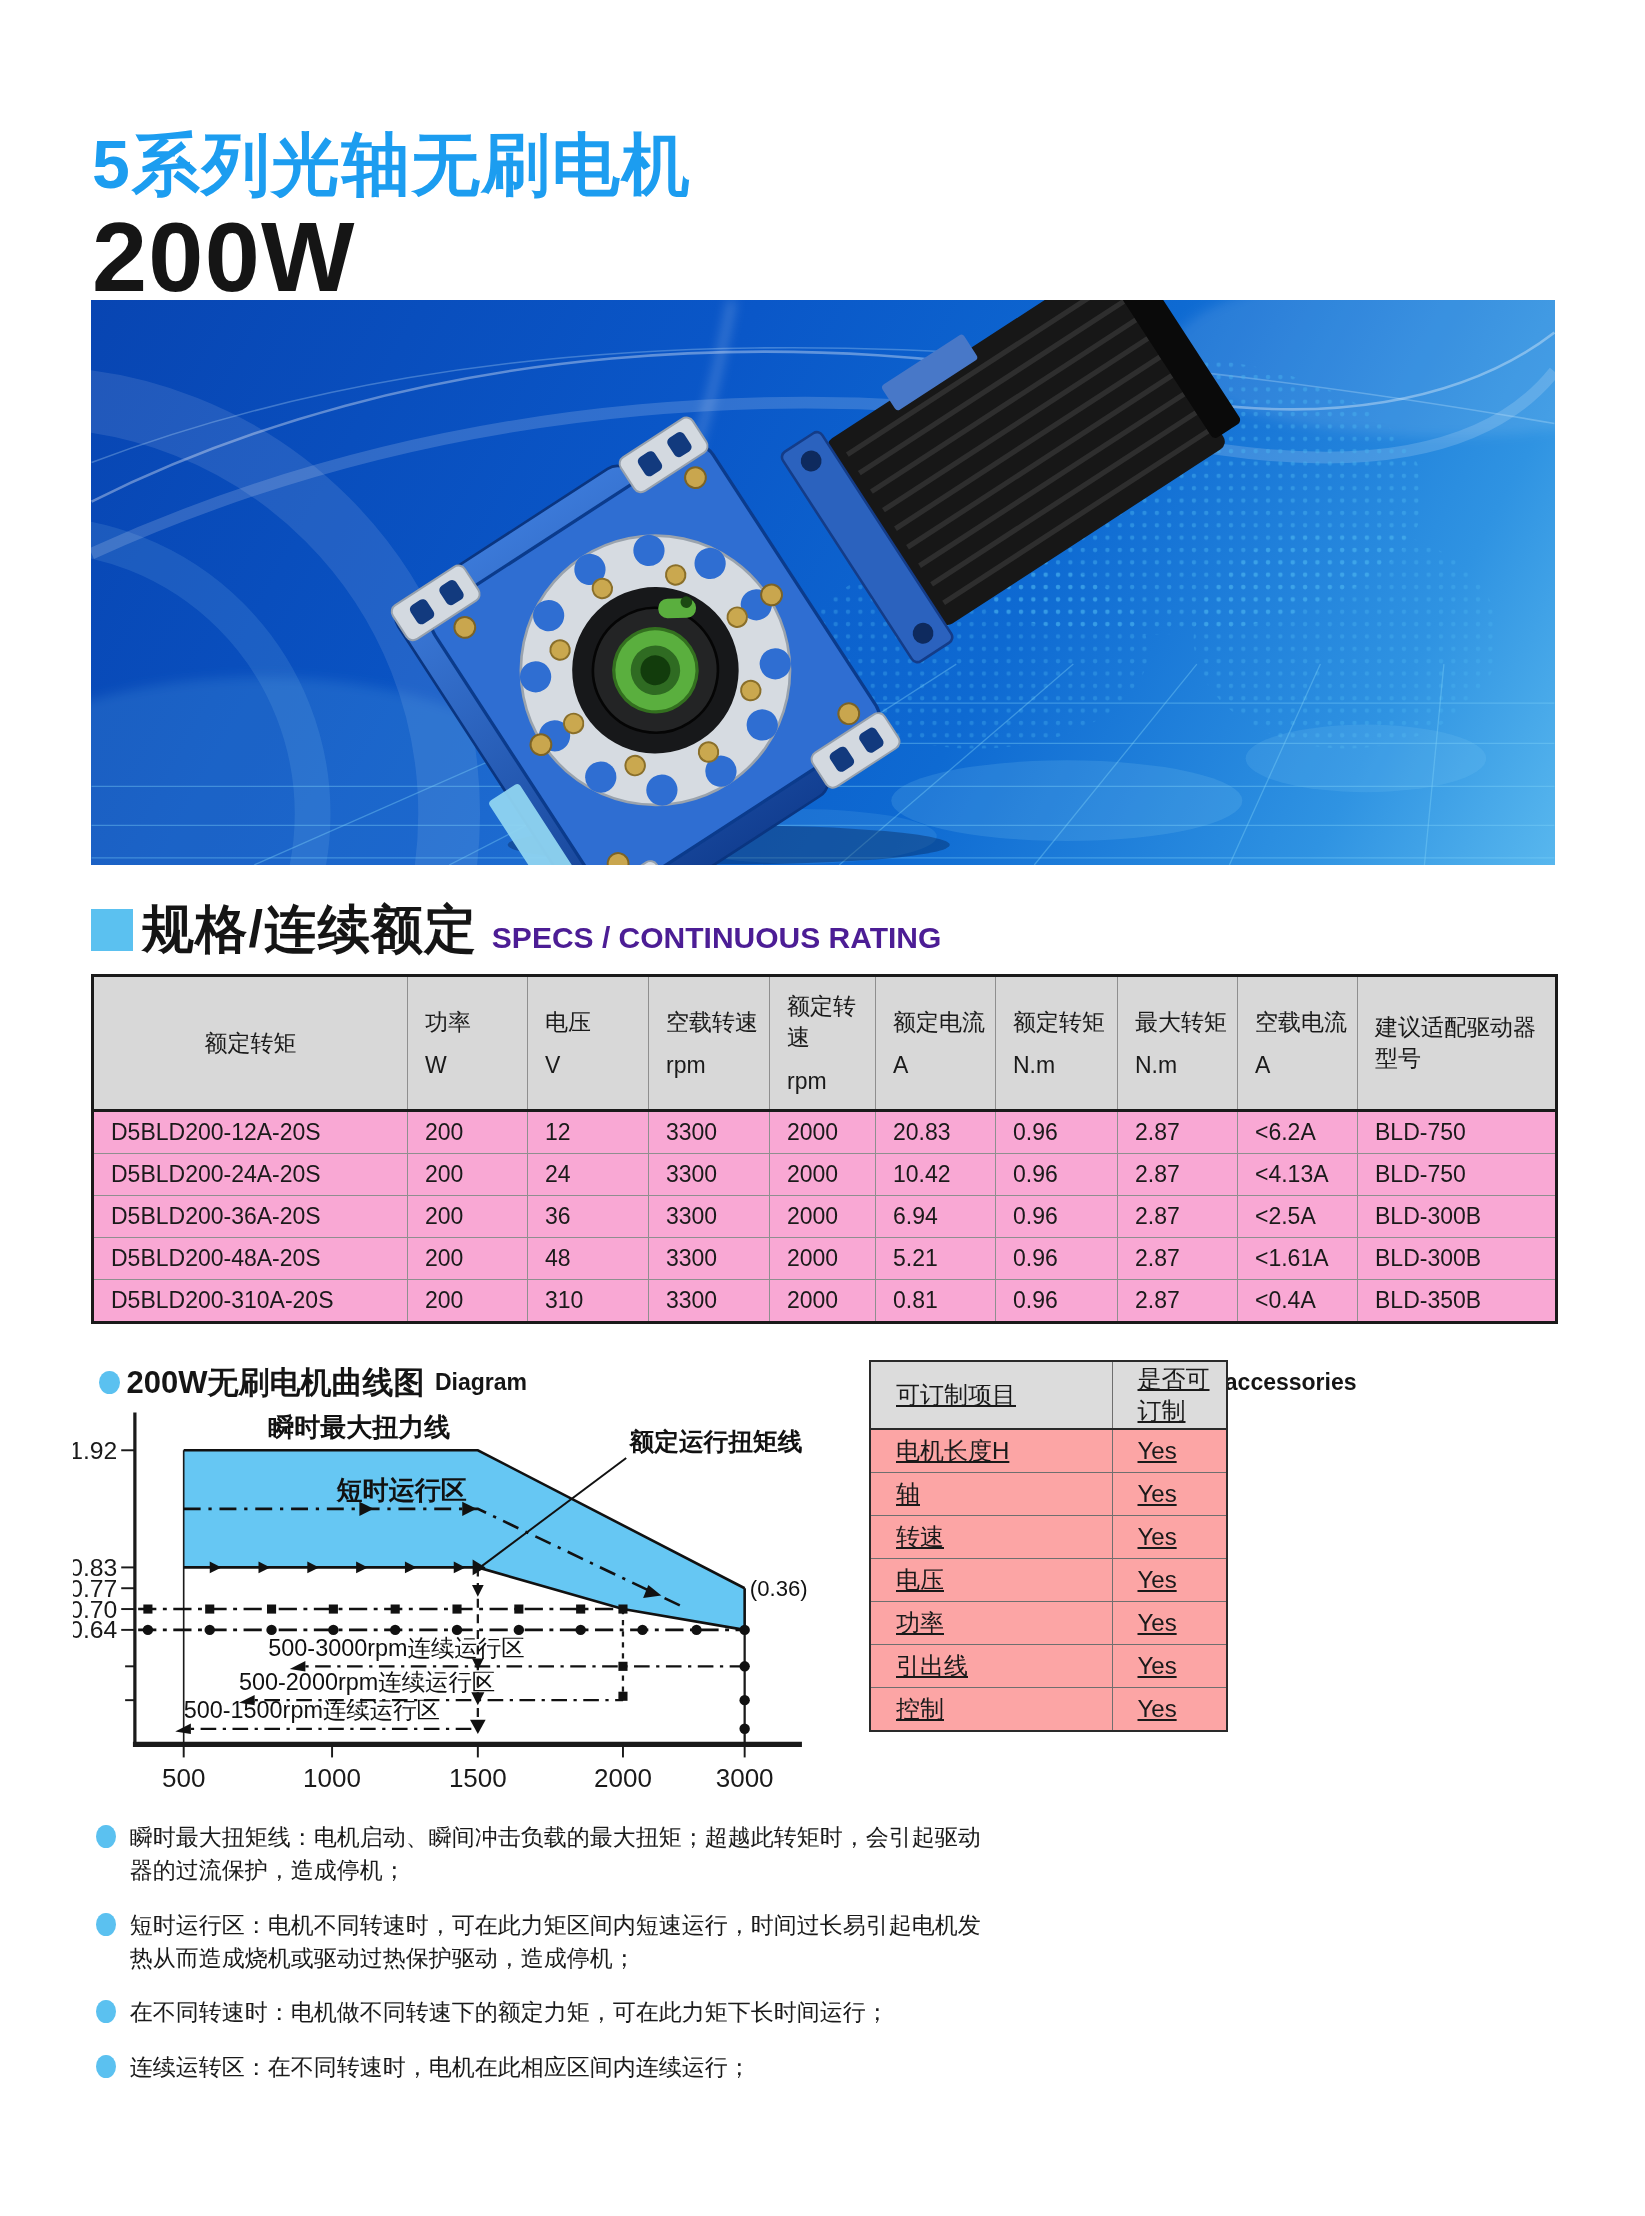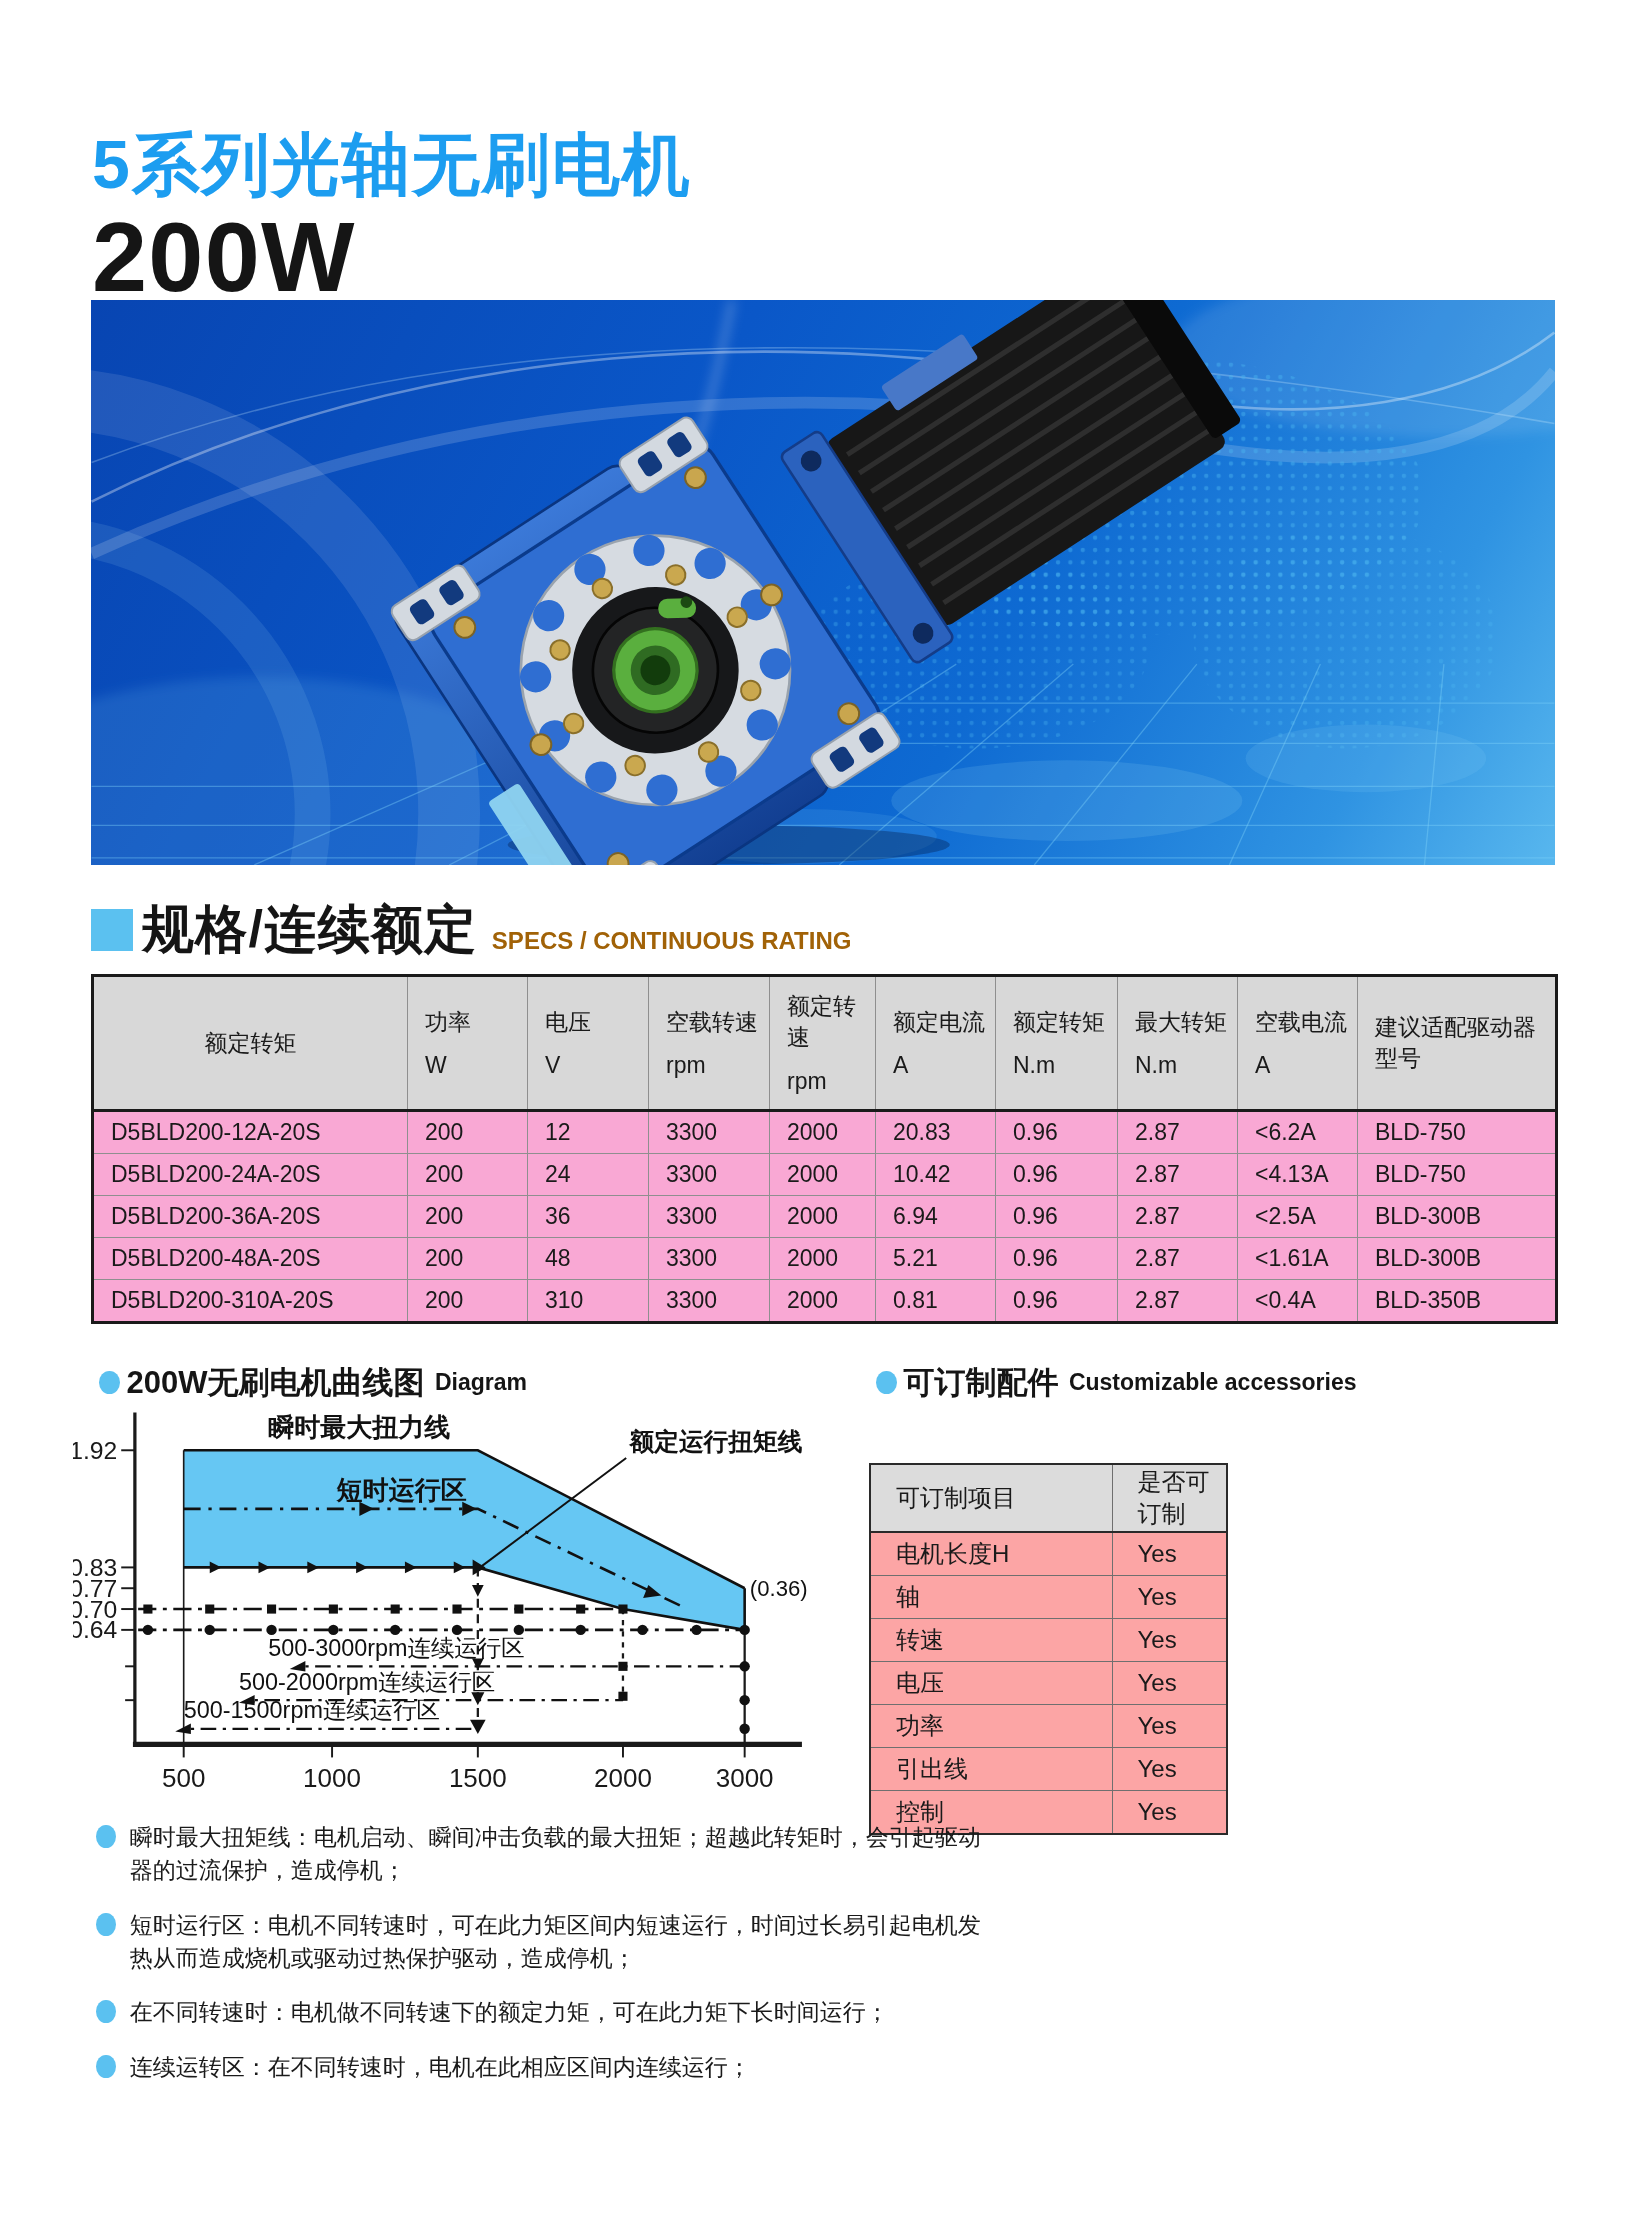--- a/index.html
+++ b/index.html
@@ -16,41 +16,41 @@
 
   
   .banner{position:absolute;left:91px;top:300px;width:1464px;height:565px;
           background:linear-gradient(118deg,#0845b2 0%,#0a57c8 38%,#0e6ad2 62%,#2f93e2 86%,#58b7ee 100%);}
   .banner svg{position:absolute;left:0;top:0;}
 
   
   .sec-specs{position:absolute;left:91px;top:903px;display:flex;align-items:flex-end;}
   .sec-sq{width:42px;height:42px;background:#5bc1f0;margin-right:9px;margin-bottom:3.9px;}
   .sec-cn{font-size:52px;font-weight:bold;color:#151515;letter-spacing:1.3px;line-height:1;}
-  .sec-en{font-size:24px;font-weight:bold;color:#a16207;margin-left:14.3px;line-height:1.15;}
+  .sec-en{font-size:30px;font-weight:bold;color:#4c1d95;margin-left:14.3px;line-height:1.15;}
 
   .sub-title{position:absolute;display:flex;align-items:center;}
   .dot{width:21px;height:23.4px;border-radius:50%;background:#5bc1f0;margin-right:6.5px;}
   .sub-cn{font-size:31px;font-weight:bold;color:#151515;line-height:1;}
   .sub-en{font-size:23px;font-weight:bold;color:#151515;margin-left:10.4px;line-height:1;}
 
   
   table{border-collapse:collapse;table-layout:fixed;background:#fff;}
   .specs-table{position:absolute;left:91px;top:974px;width:1464px;}
   .specs-table th,.specs-table td{border:1.3px solid #8f8f8f;font-weight:normal;vertical-align:middle;
       text-align:left;padding:0 0 0 17px;font-size:23px;color:#1a1a1a;overflow:hidden;}
   .specs-table{border:3.9px solid #1a1a1a;}
   .specs-table thead th{background:#d8d8d8;height:132px;border-bottom:3.9px solid #1a1a1a;}
   .specs-table tbody td{height:41px;background:#f9a8d4;}
   .specs-table th .unit{display:block;margin-top:14.3px;}
   .specs-table th .unit:empty{display:none;}
   .specs-table th.c0{text-align:center;padding-left:0;}
 
   
-  .acc-table{position:absolute;left:869px;top:1463px;width:357px;border:2.6px solid #2a2a2a;}
+  .acc-table{position:absolute;left:869px;top:1360px;width:357px;border:2.6px solid #2a2a2a;text-decoration:underline;}
   .acc-table th,.acc-table td{border:1.3px solid #6f6f6f;font-weight:normal;text-align:left;
       font-size:24px;color:#1a1a1a;padding-left:25px;vertical-align:middle;}
   .acc-table thead th{background:#dcdcdc;height:58px;border-bottom:2.6px solid #2a2a2a;}
   .acc-table tbody td{height:40px;background:#fca5a5;}
 
   
   .chart-wrap{position:absolute;left:73px;top:1393px;width:742px;height:423px;}
   .chart-wrap svg{display:block;}
   text{font-family:"Liberation Sans",sans-serif;}
 

